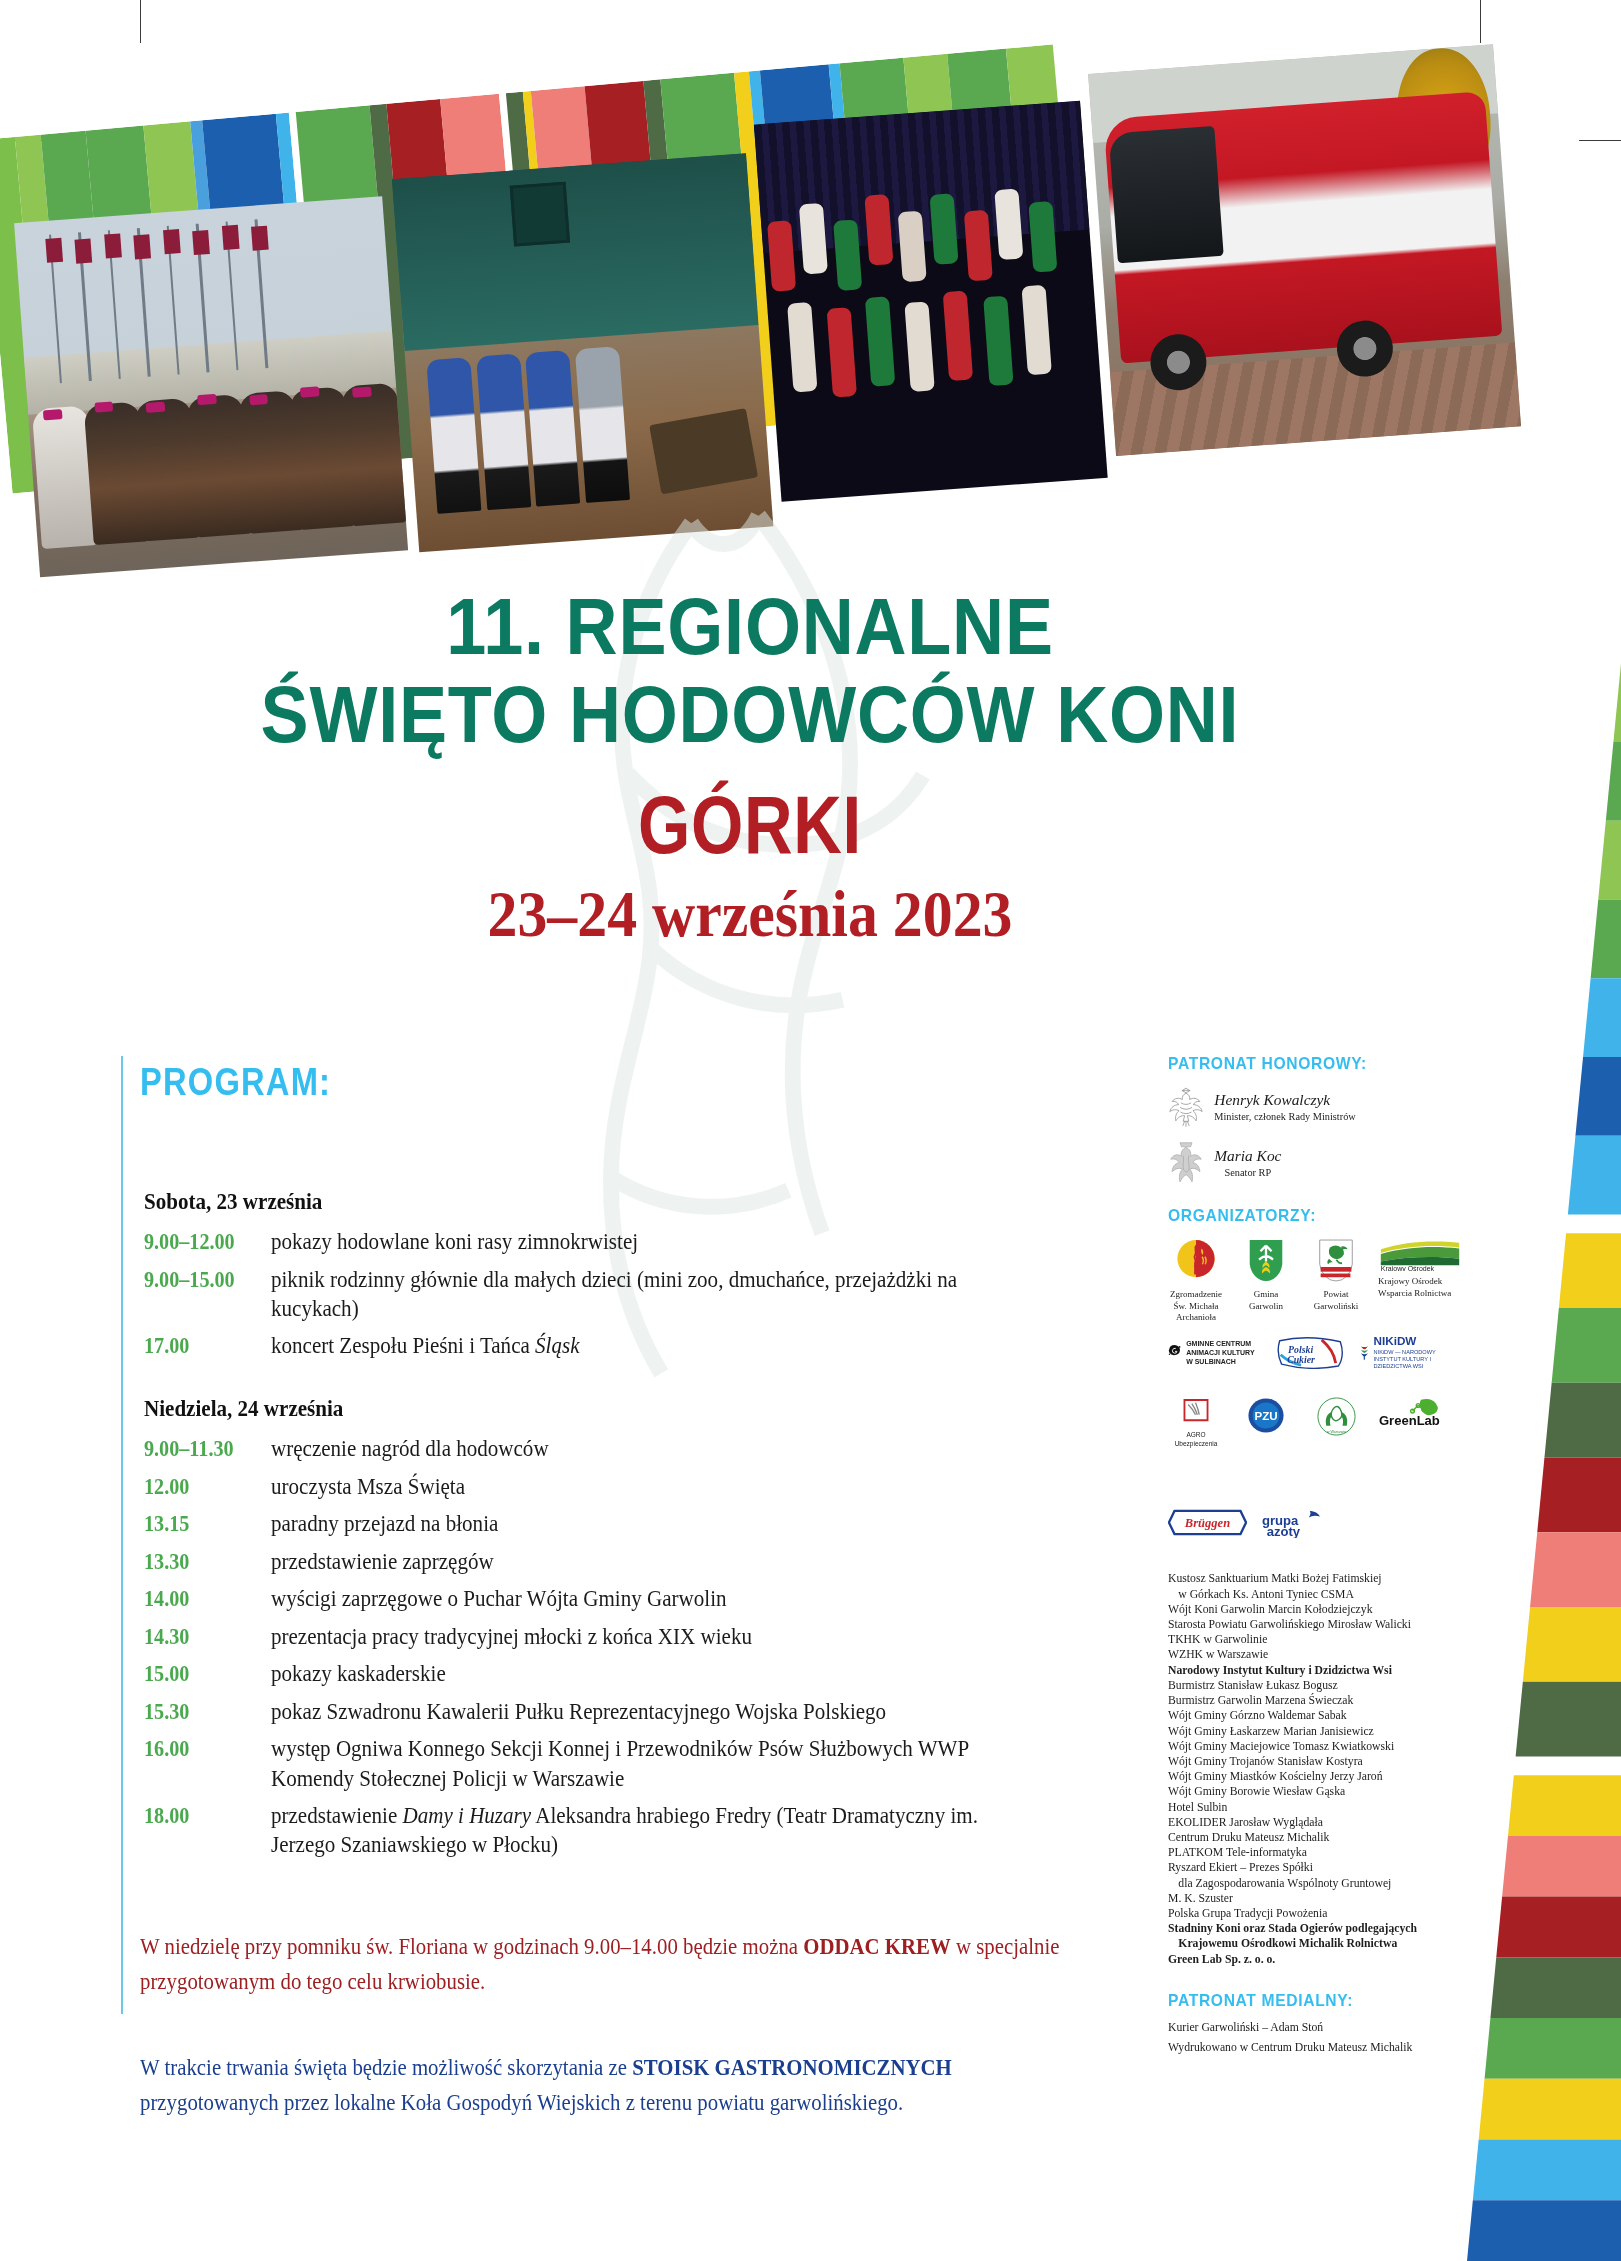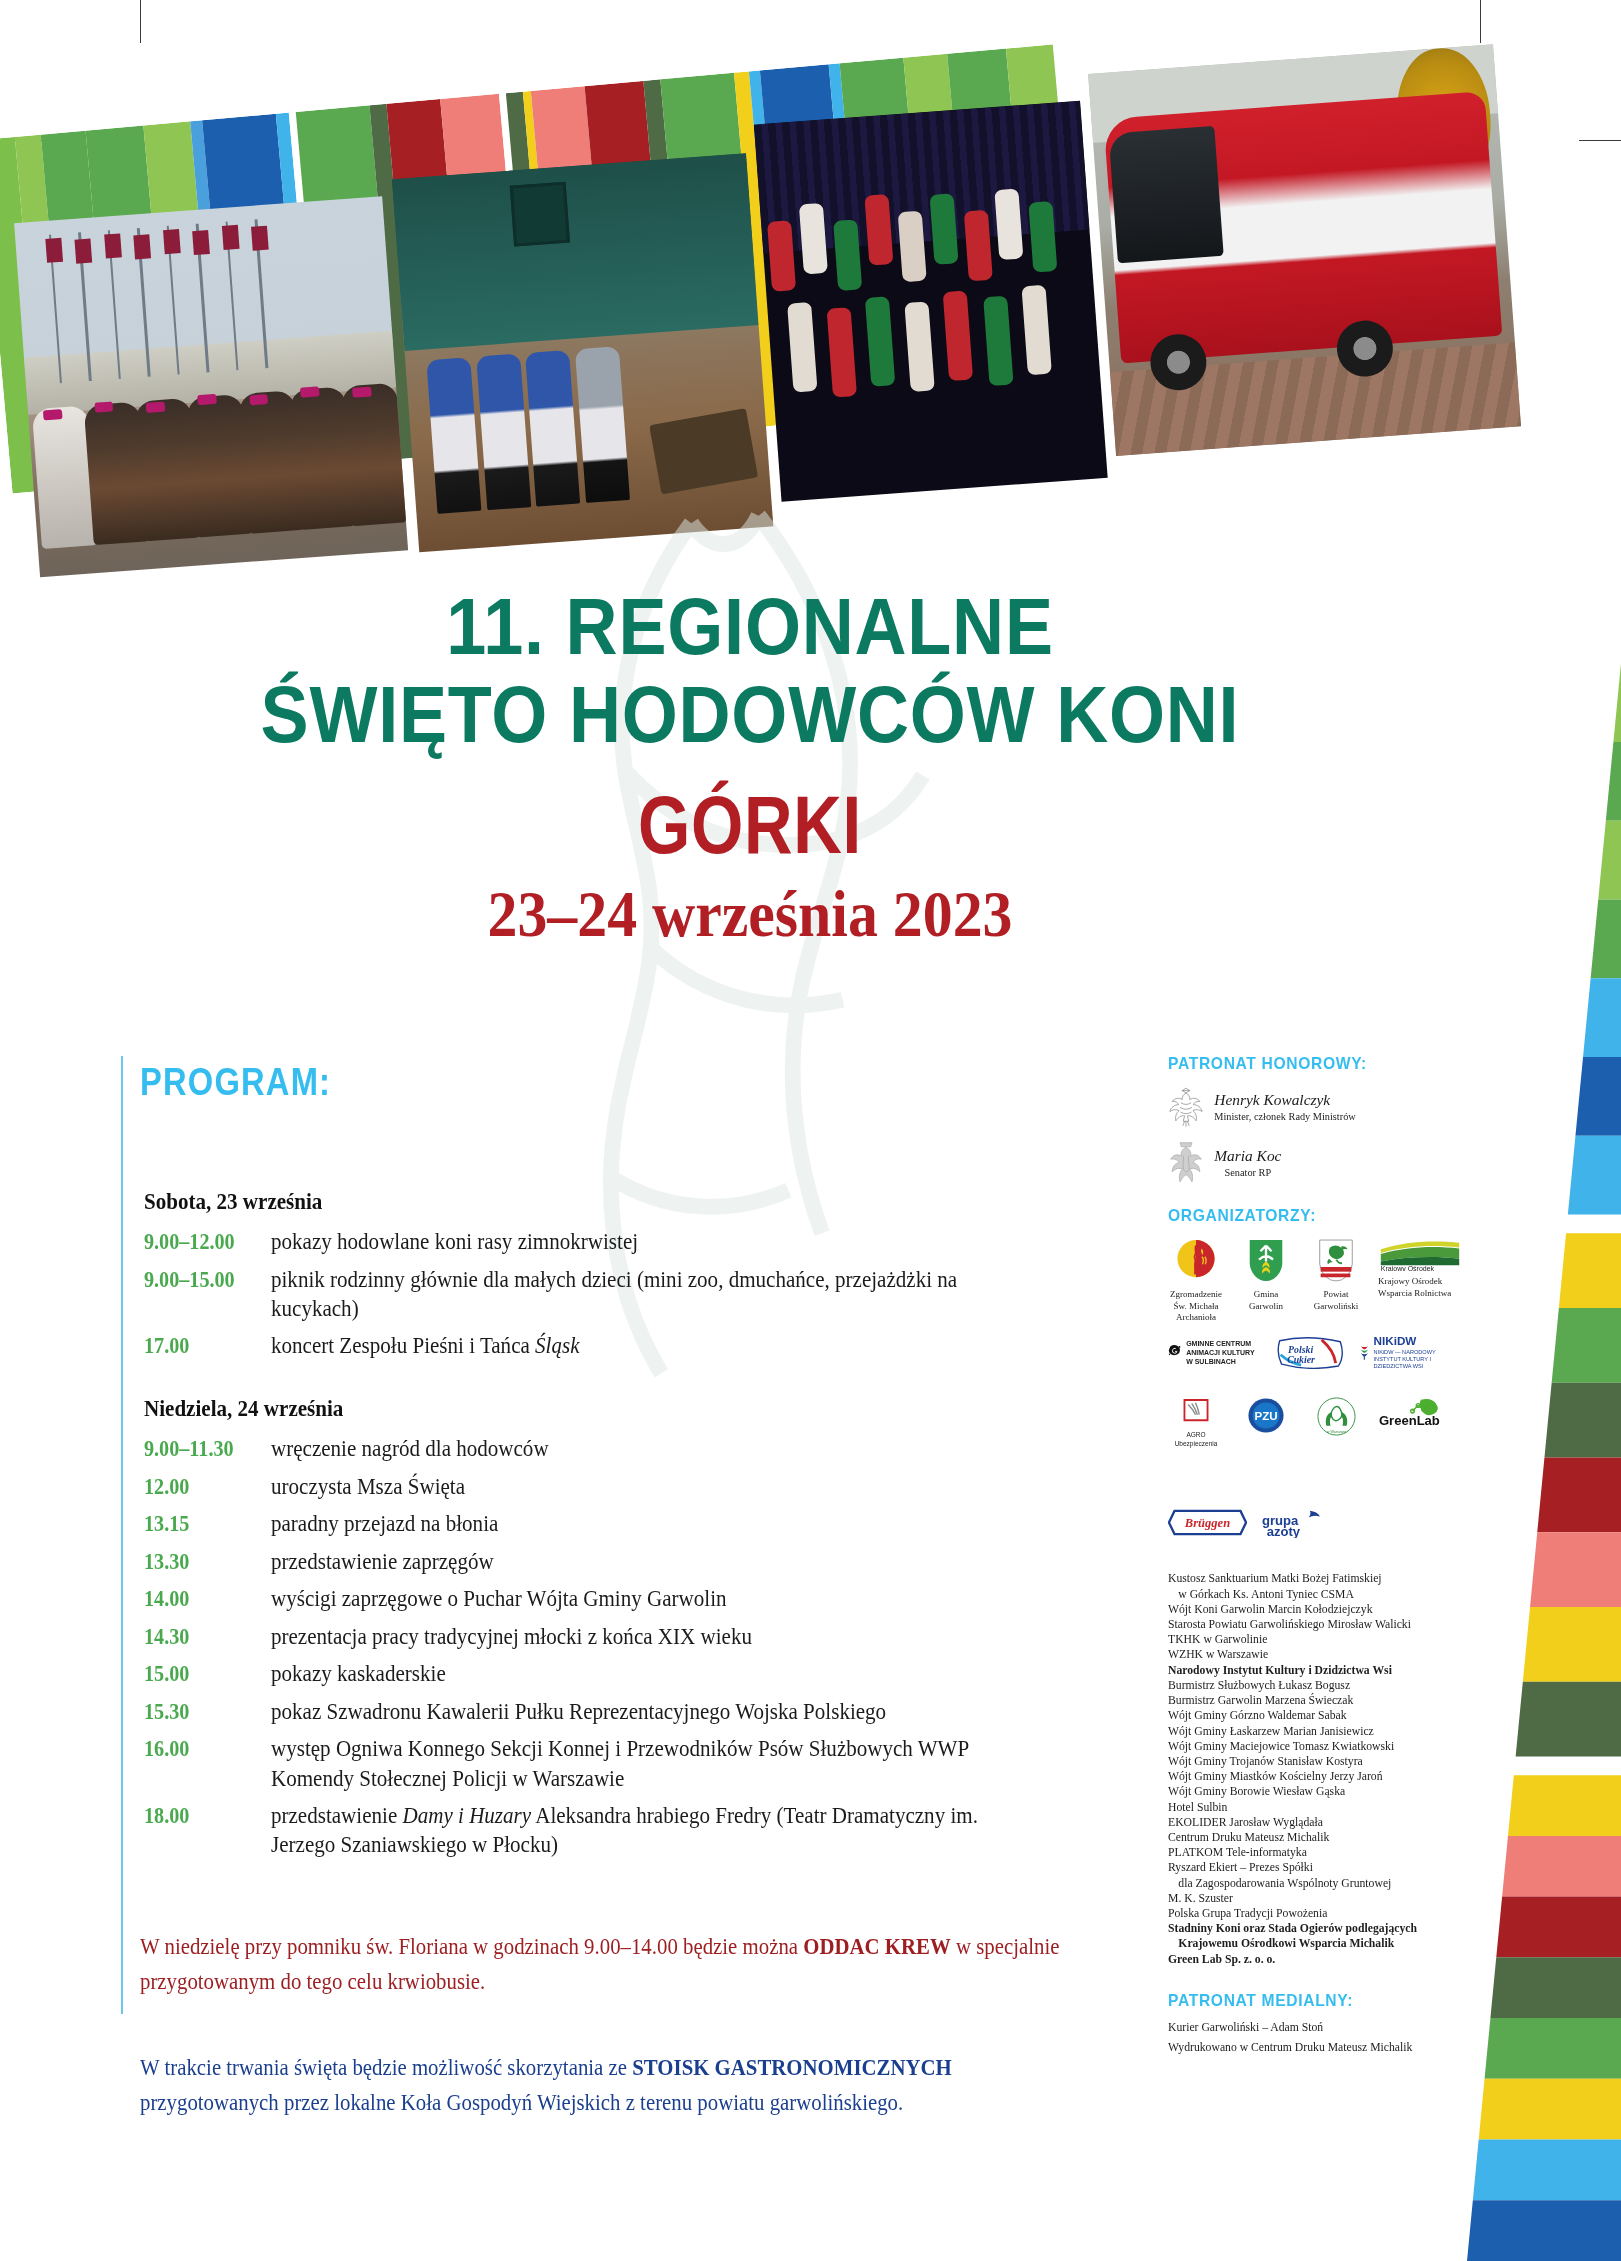--- a/index.html
+++ b/index.html
@@ -547,38 +547,38 @@
   </div>
 
   <div class="sponsors" id="sponsor-list">
       <div>Kustosz Sanktuarium Matki Bożej Fatimskiej</div>
       <div class="ind">w Górkach Ks. Antoni Tyniec CSMA</div>
       <div>Wójt Koni Garwolin Marcin Kołodziejczyk</div>
       <div>Starosta Powiatu Garwolińskiego Mirosław Walicki</div>
       <div>TKHK w Garwolinie</div>
       <div>WZHK w Warszawie</div>
       <div class="b">Narodowy Instytut Kultury i Dzidzictwa Wsi</div>
-      <div>Burmistrz Służbowych Łukasz Bogusz</div>
+      <div>Burmistrz Stanisław Łukasz Bogusz</div>
       <div>Burmistrz Garwolin Marzena Świeczak</div>
       <div>Wójt Gminy Górzno Waldemar Sabak</div>
       <div>Wójt Gminy Łaskarzew Marian Janisiewicz</div>
       <div>Wójt Gminy Maciejowice Tomasz Kwiatkowski</div>
       <div>Wójt Gminy Trojanów Stanisław Kostyra</div>
       <div>Wójt Gminy Miastków Kościelny Jerzy Jaroń</div>
       <div>Wójt Gminy Borowie Wiesław Gąska</div>
       <div>Hotel Sulbin</div>
       <div>EKOLIDER Jarosław Wyglądała</div>
       <div>Centrum Druku Mateusz Michalik</div>
       <div>PLATKOM Tele-informatyka</div>
       <div>Ryszard Ekiert – Prezes Spółki</div>
       <div class="ind">dla Zagospodarowania Wspólnoty Gruntowej</div>
       <div>M. K. Szuster</div>
       <div>Polska Grupa Tradycji Powożenia</div>
       <div class="b">Stadniny Koni oraz Stada Ogierów podlegających</div>
-      <div class="b ind">Krajowemu Ośrodkowi Wsparcia Michalik</div>
+      <div class="b ind">Krajowemu Ośrodkowi Michalik Rolnictwa</div>
       <div class="b">Green Lab Sp. z. o. o.</div>
     </div>
 
   <div class="medial">
     <div class="rhead">PATRONAT MEDIALNY:</div>
     <div class="m">Kurier Garwoliński – Adam Stoń</div>
     <div class="m">Wydrukowano w Centrum Druku Mateusz Michalik</div>
   </div>
 </div>
 

